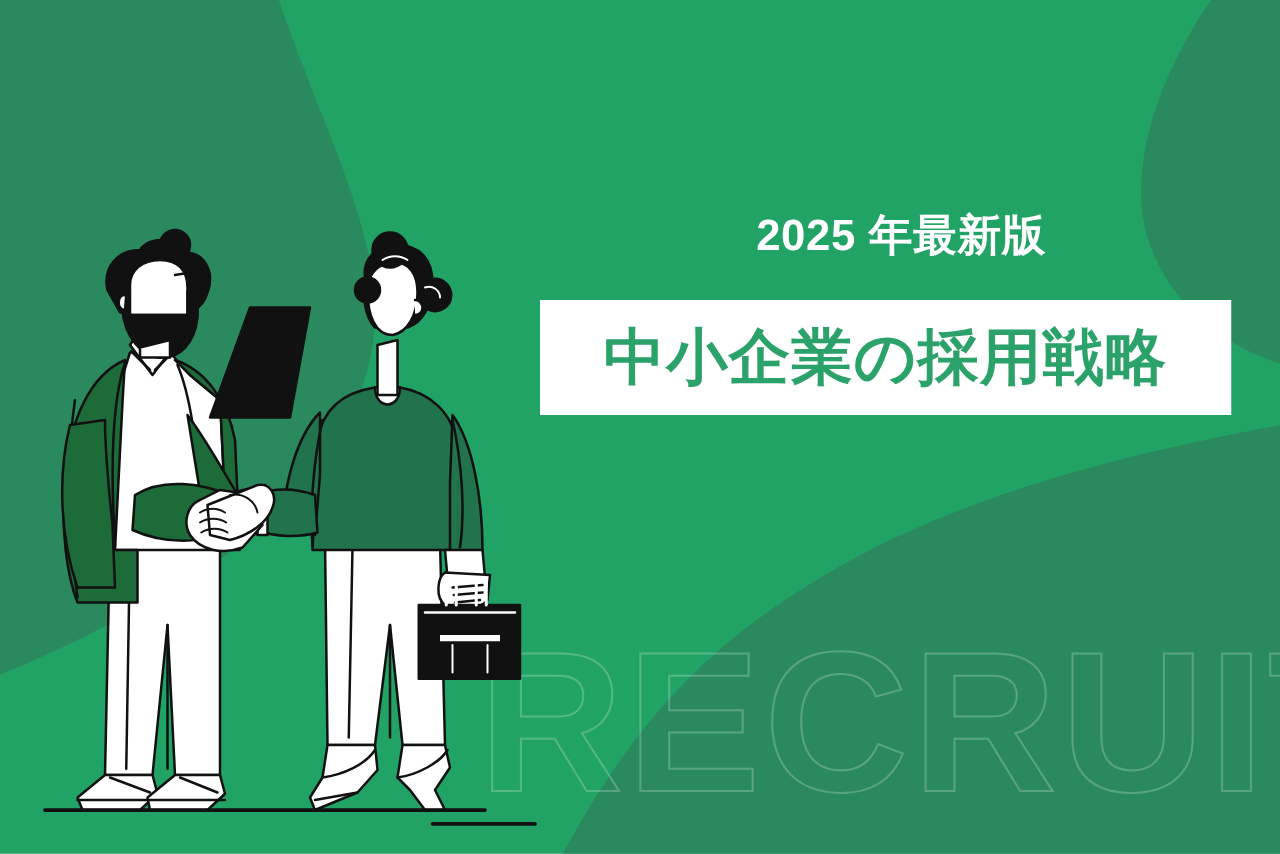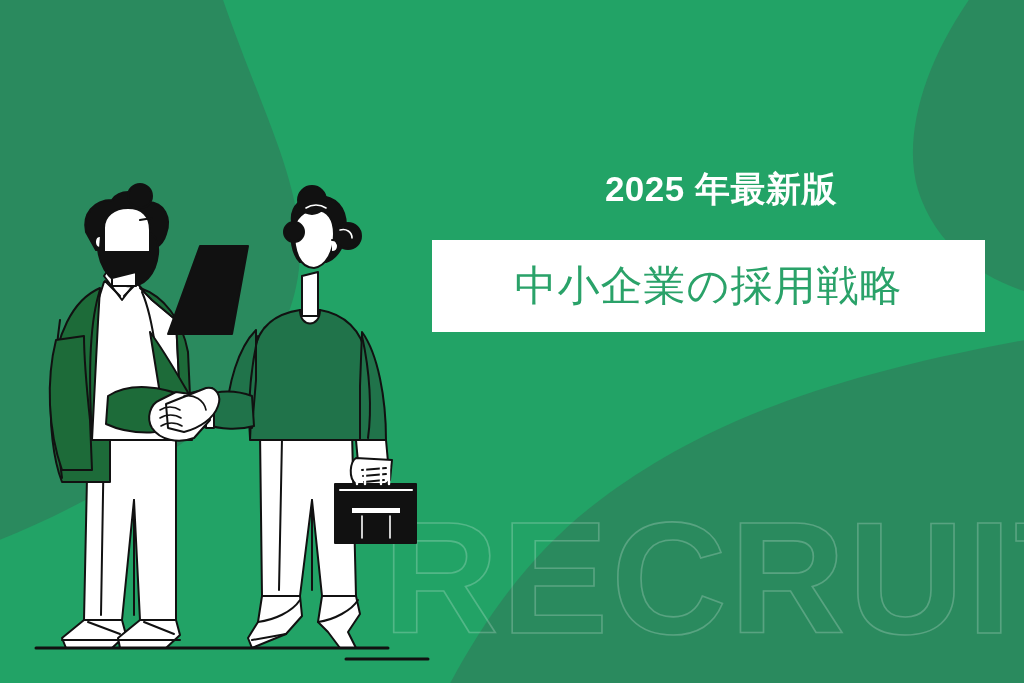--- a/index.html
+++ b/index.html
@@ -45,22 +45,22 @@
     top: 240px;
     width: 553px;
     height: 92px;
     background: #ffffff;
     display: flex;
     align-items: center;
     justify-content: center;
     box-sizing: border-box;
   }
   .title-text {
-    font-size: 42px;
-    font-weight: normal;
+    font-size: 49px;
+    font-weight: bold;
     color: #2aa269;
     letter-spacing: 1px;
     line-height: 1;
     white-space: nowrap;
   }
 
   .subtitle-block {
     position: absolute;
     left: 485px;
     top: 393px;

